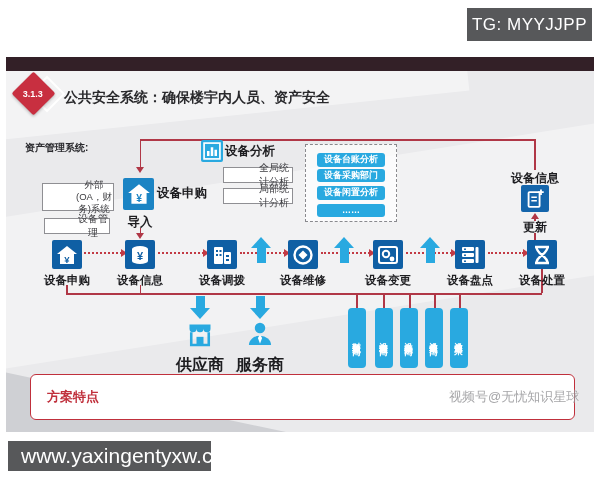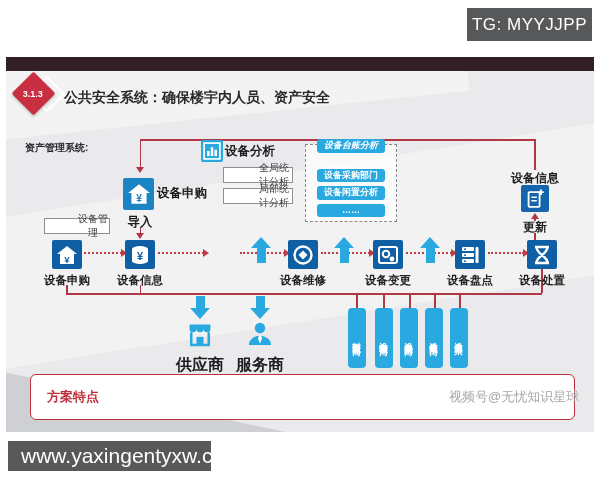--- a/index.html
+++ b/index.html
@@ -115,37 +115,38 @@
       <svg width="26" height="26" viewBox="0 0 24 24">
           <path d="M12 3 L22 11 H19 V21 H5 V11 H2 Z" fill="#fff"></path>
           <text x="12" y="19.5" font-size="9.5" font-weight="bold" fill="#1b84c4" text-anchor="middle">¥</text>
         </svg>
     </div>
     <div class="lbl" style="left:151px;top:128px;font-size:12.5px;">设备申购</div>
     <div class="lbl" style="left:120px;top:157px;font-size:12.5px;width:28px;text-align:center;">导入</div>
     <div class="rline" style="left:133.5px;top:171px;width:1.5px;height:6px;"></div>
     <div class="arr-down" style="left:130px;top:176px;"></div>
 
+    <div class="wbox" style="left:36px;top:126px;width:72px;height:28px;font-size:9.5px;line-height:1.25;">外部(OA，财务)系统</div>
     <div class="wbox" style="left:38px;top:161px;width:66px;height:16px;font-size:10px;">设备管理</div>
 
     <div class="icon-sq" style="left:195px;top:83px;width:22px;height:22px;background:#29a9e0;">
       <svg width="20" height="20" viewBox="0 0 24 24">
           <rect x="2.5" y="2.5" width="19" height="19" fill="none" stroke="#fff" stroke-width="2"></rect>
           <g fill="#fff">
             <rect x="6" y="12" width="3" height="6"></rect>
             <rect x="10.5" y="7.5" width="3" height="10.5"></rect>
             <rect x="15" y="10.5" width="3" height="7.5"></rect>
           </g>
         </svg>
     </div>
     <div class="lbl" style="left:219px;top:86px;font-size:12.5px;">设备分析</div>
     <div class="wbox" style="left:217px;top:110px;width:70px;height:16px;font-size:10px;">全局统计分析</div>
     <div class="wbox" style="left:217px;top:131px;width:70px;height:16px;font-size:10px;">局部统计分析</div>
     <div class="dash-box"></div>
-    <div class="cy-btn" style="top:82px;font-style:italic;">设备台账分析</div>
+    <div class="cy-btn" style="top:96px;">设备台账分析</div>
     <div class="cy-btn" style="top:111.5px;">设备采购部门</div>
     <div class="cy-btn" style="top:129px;">设备闲置分析</div>
     <div class="cy-btn" style="top:146.5px;">……</div>
 
     <div class="lbl" style="left:499px;top:113px;width:60px;text-align:center;font-size:12px;">设备信息</div>
     <div class="icon-sq" style="left:515px;top:128px;width:28px;height:27px;background:#1465ab;">
       <svg width="22" height="22" viewBox="0 0 24 24">
           <rect x="5" y="4.5" width="12" height="16" rx="1" fill="none" stroke="#fff" stroke-width="2"></rect>
           <path d="M8 10h6 M8 14h6" stroke="#fff" stroke-width="1.6"></path>
           <path d="M15.5 4.5h6 M18.5 1.5v6" stroke="#fff" stroke-width="2"></path>
@@ -167,20 +168,39 @@
         <svg width="24" height="24" viewBox="0 0 24 24">
             <g fill="#fff">
               <ellipse cx="12" cy="6" rx="8" ry="3"></ellipse>
               <rect x="4" y="6" width="16" height="12"></rect>
               <ellipse cx="12" cy="18" rx="8" ry="3"></ellipse>
             </g>
             <text x="12" y="16.5" font-size="11" font-weight="bold" fill="#0f5fa4" text-anchor="middle">¥</text>
           </svg>
       </div>
       <div class="cap">设备信息</div>
+    </div>
+    <div class="flow-item" style="left:184px;">
+      <div class="sq">
+        <svg width="24" height="24" viewBox="0 0 24 24">
+            <g fill="#fff">
+              <rect x="4" y="4" width="9" height="17" rx="1"></rect>
+              <rect x="14" y="9" width="7" height="12" rx="1"></rect>
+            </g>
+            <g fill="#0f5fa4">
+              <rect x="6" y="7" width="2" height="2"></rect>
+              <rect x="9.5" y="7" width="2" height="2"></rect>
+              <rect x="6" y="11" width="2" height="2"></rect>
+              <rect x="9.5" y="11" width="2" height="2"></rect>
+              <rect x="16" y="12" width="3" height="2"></rect>
+              <rect x="16" y="16" width="3" height="2"></rect>
+            </g>
+          </svg>
+      </div>
+      <div class="cap">设备调拨</div>
     </div>
     <div class="flow-item" style="left:265px;">
       <div class="sq">
         <svg width="24" height="24" viewBox="0 0 24 24">
             <circle cx="12" cy="12" r="8.5" fill="none" stroke="#fff" stroke-width="2.4"></circle>
             <rect x="8.8" y="8.8" width="6.4" height="6.4" fill="#fff" transform="rotate(45 12 12)"></rect>
           </svg>
       </div>
       <div class="cap">设备维修</div>
     </div>

